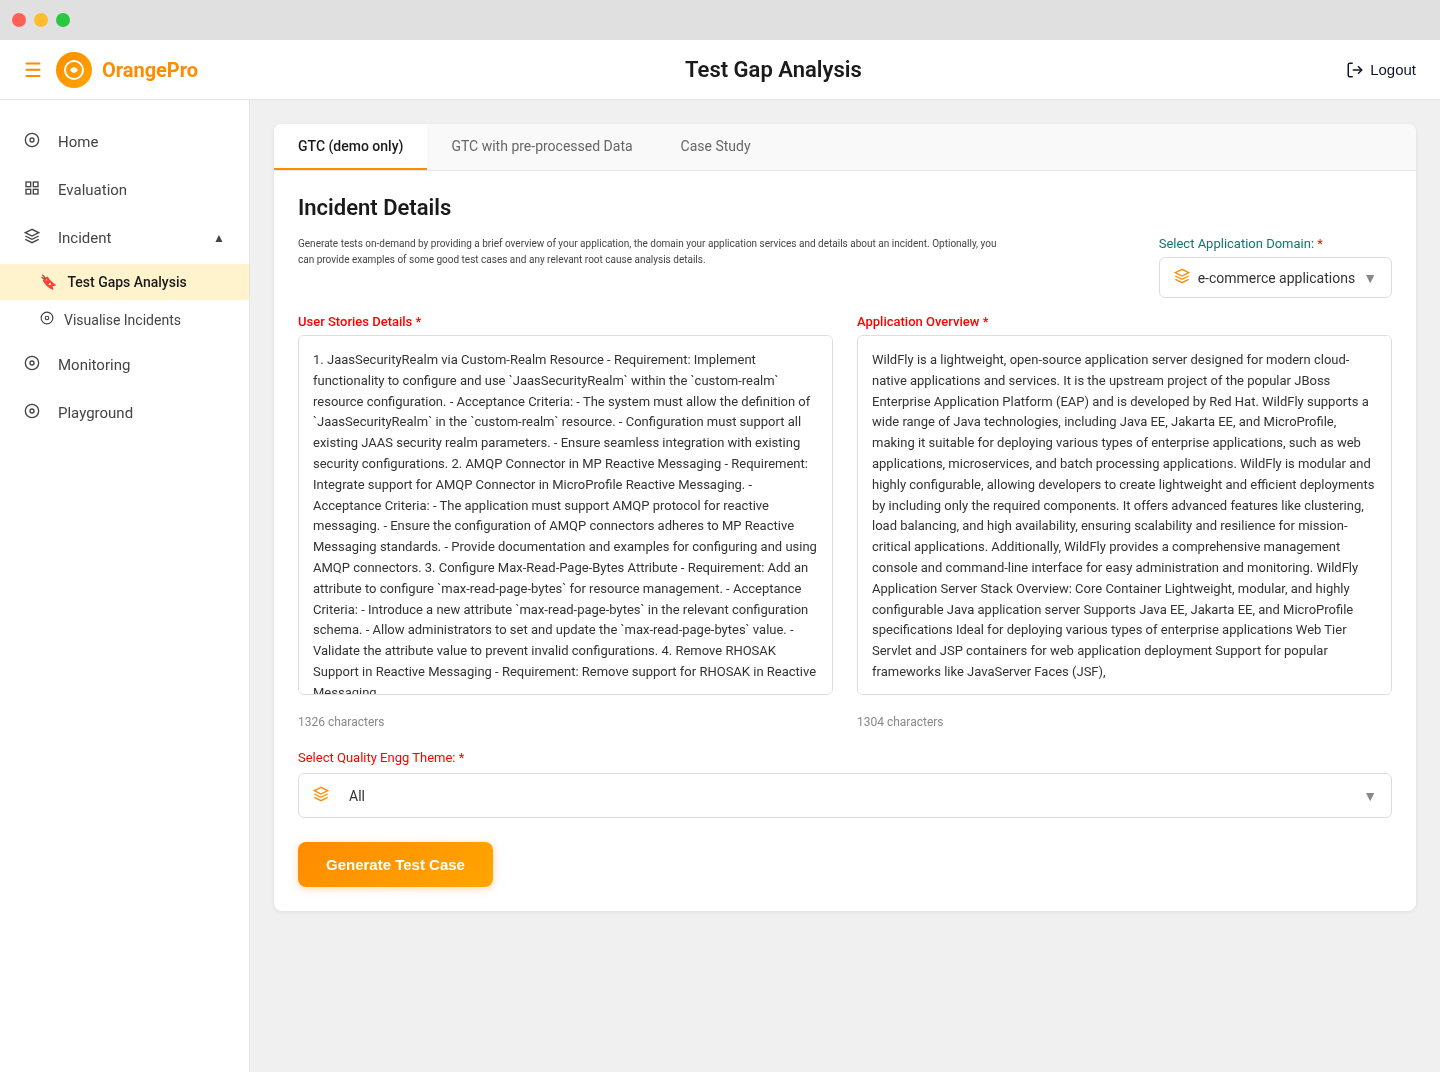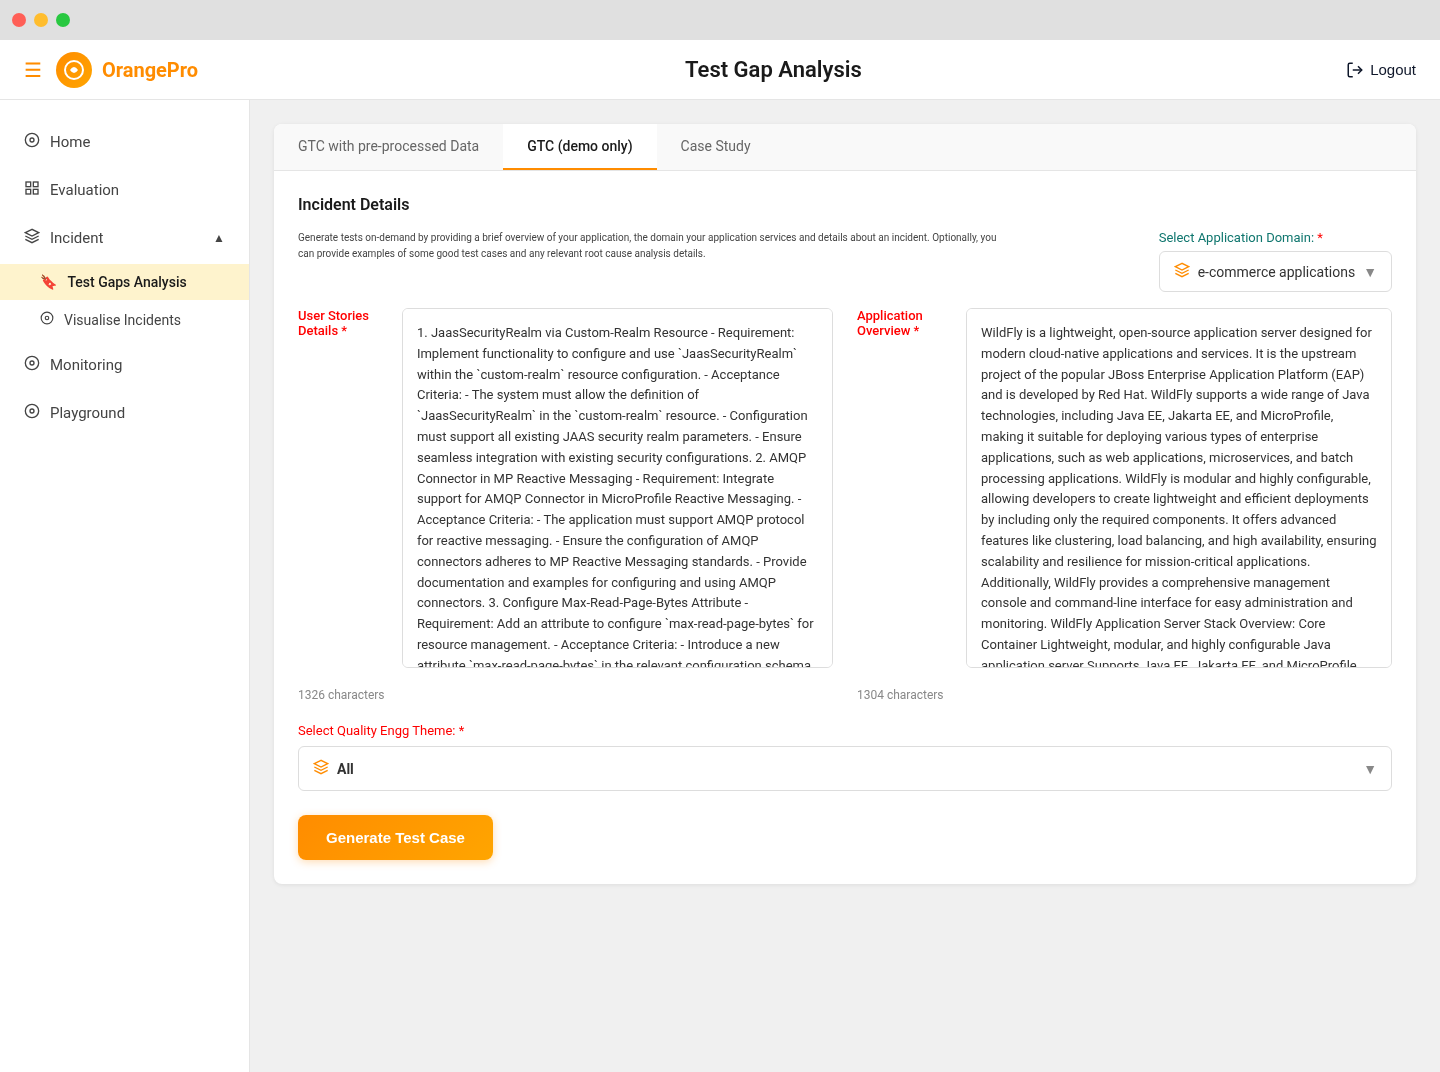--- a/index.html
+++ b/index.html
@@ -100,21 +100,21 @@
       background: white;
       border-right: 1px solid #e5e5e5;
       padding: 20px 0;
       display: flex;
       flex-direction: column;
       gap: 4px;
     }
     .sidebar-item {
       display: flex;
       align-items: center;
-      gap: 10px;
+      gap: 18px;
       padding: 12px 24px;
       cursor: pointer;
       color: #444;
       font-size: 15px;
       border-radius: 0;
       position: relative;
     }
     .sidebar-item.active-parent { color: #444; }
     .sidebar-item .chevron {
       margin-left: auto;
@@ -173,21 +173,21 @@
       border-bottom: 2px solid #ff8c00;
       background: white;
       font-weight: 500;
     }
     .tab-content {
       padding: 24px;
     }
 
     
     .section-title {
-      font-size: 16px;
+      font-size: 22px;
       font-weight: 600;
       color: #1a1a1a;
       margin-bottom: 16px;
     }
 
     
     .description-text {
       font-size: 10px;
       color: #444;
       line-height: 1.6;
@@ -217,21 +217,21 @@
     
     .fields-row {
       display: flex;
       gap: 24px;
       margin-bottom: 16px;
       position: relative;
     }
     .field-group {
       flex: 1;
       display: flex;
-      flex-direction: row;
+      flex-direction: column;
       gap: 6px;
     }
     .field-label {
       font-size: 13px;
       color: #444;
       font-weight: 500;
     }
     .field-label span { color: red; }
     .field-textarea {
       width: 100%;
@@ -259,30 +259,29 @@
     .quality-label {
       font-size: 13px;
       color: #444;
       font-weight: 400;
       margin-bottom: 8px;
     }
     .quality-label span { color: red; }
     .quality-select {
       display: flex;
       align-items: center;
-      gap: 8px;
+      gap: 20px;
       border: 1px solid #ddd;
       border-radius: 6px;
       padding: 12px 14px;
       cursor: pointer;
       background: white;
       font-size: 14px;
       color: #333;
       width: 100%;
-      font-weight: bold;
     }
     .quality-select .chevron-down { margin-left: auto; color: #888; }
 
     
     .generate-btn {
       margin-top: 24px;
       background: linear-gradient(135deg, #ff8c00, #ffa500);
       color: white;
       border: none;
       border-radius: 8px;
@@ -404,25 +403,25 @@
             </svg>
         </span>
         <span>Playground</span>
       </div>
     </nav>
 
     <main class="content-area">
       <div class="tabs-container">
 
         <div class="tabs-header">
+          <div class="tab active">
+            <span>GTC (demo only)</span>
+          </div>
           <div class="tab">
             <span>GTC with pre-processed Data</span>
-          </div>
-          <div class="tab active">
-            <span>GTC (demo only)</span>
           </div>
           <div class="tab">
             <span>Case Study</span>
           </div>
         </div>
 
         <div class="tab-content">
 
           <div class="top-section">
             <h2 class="section-title">Incident Details</h2>

